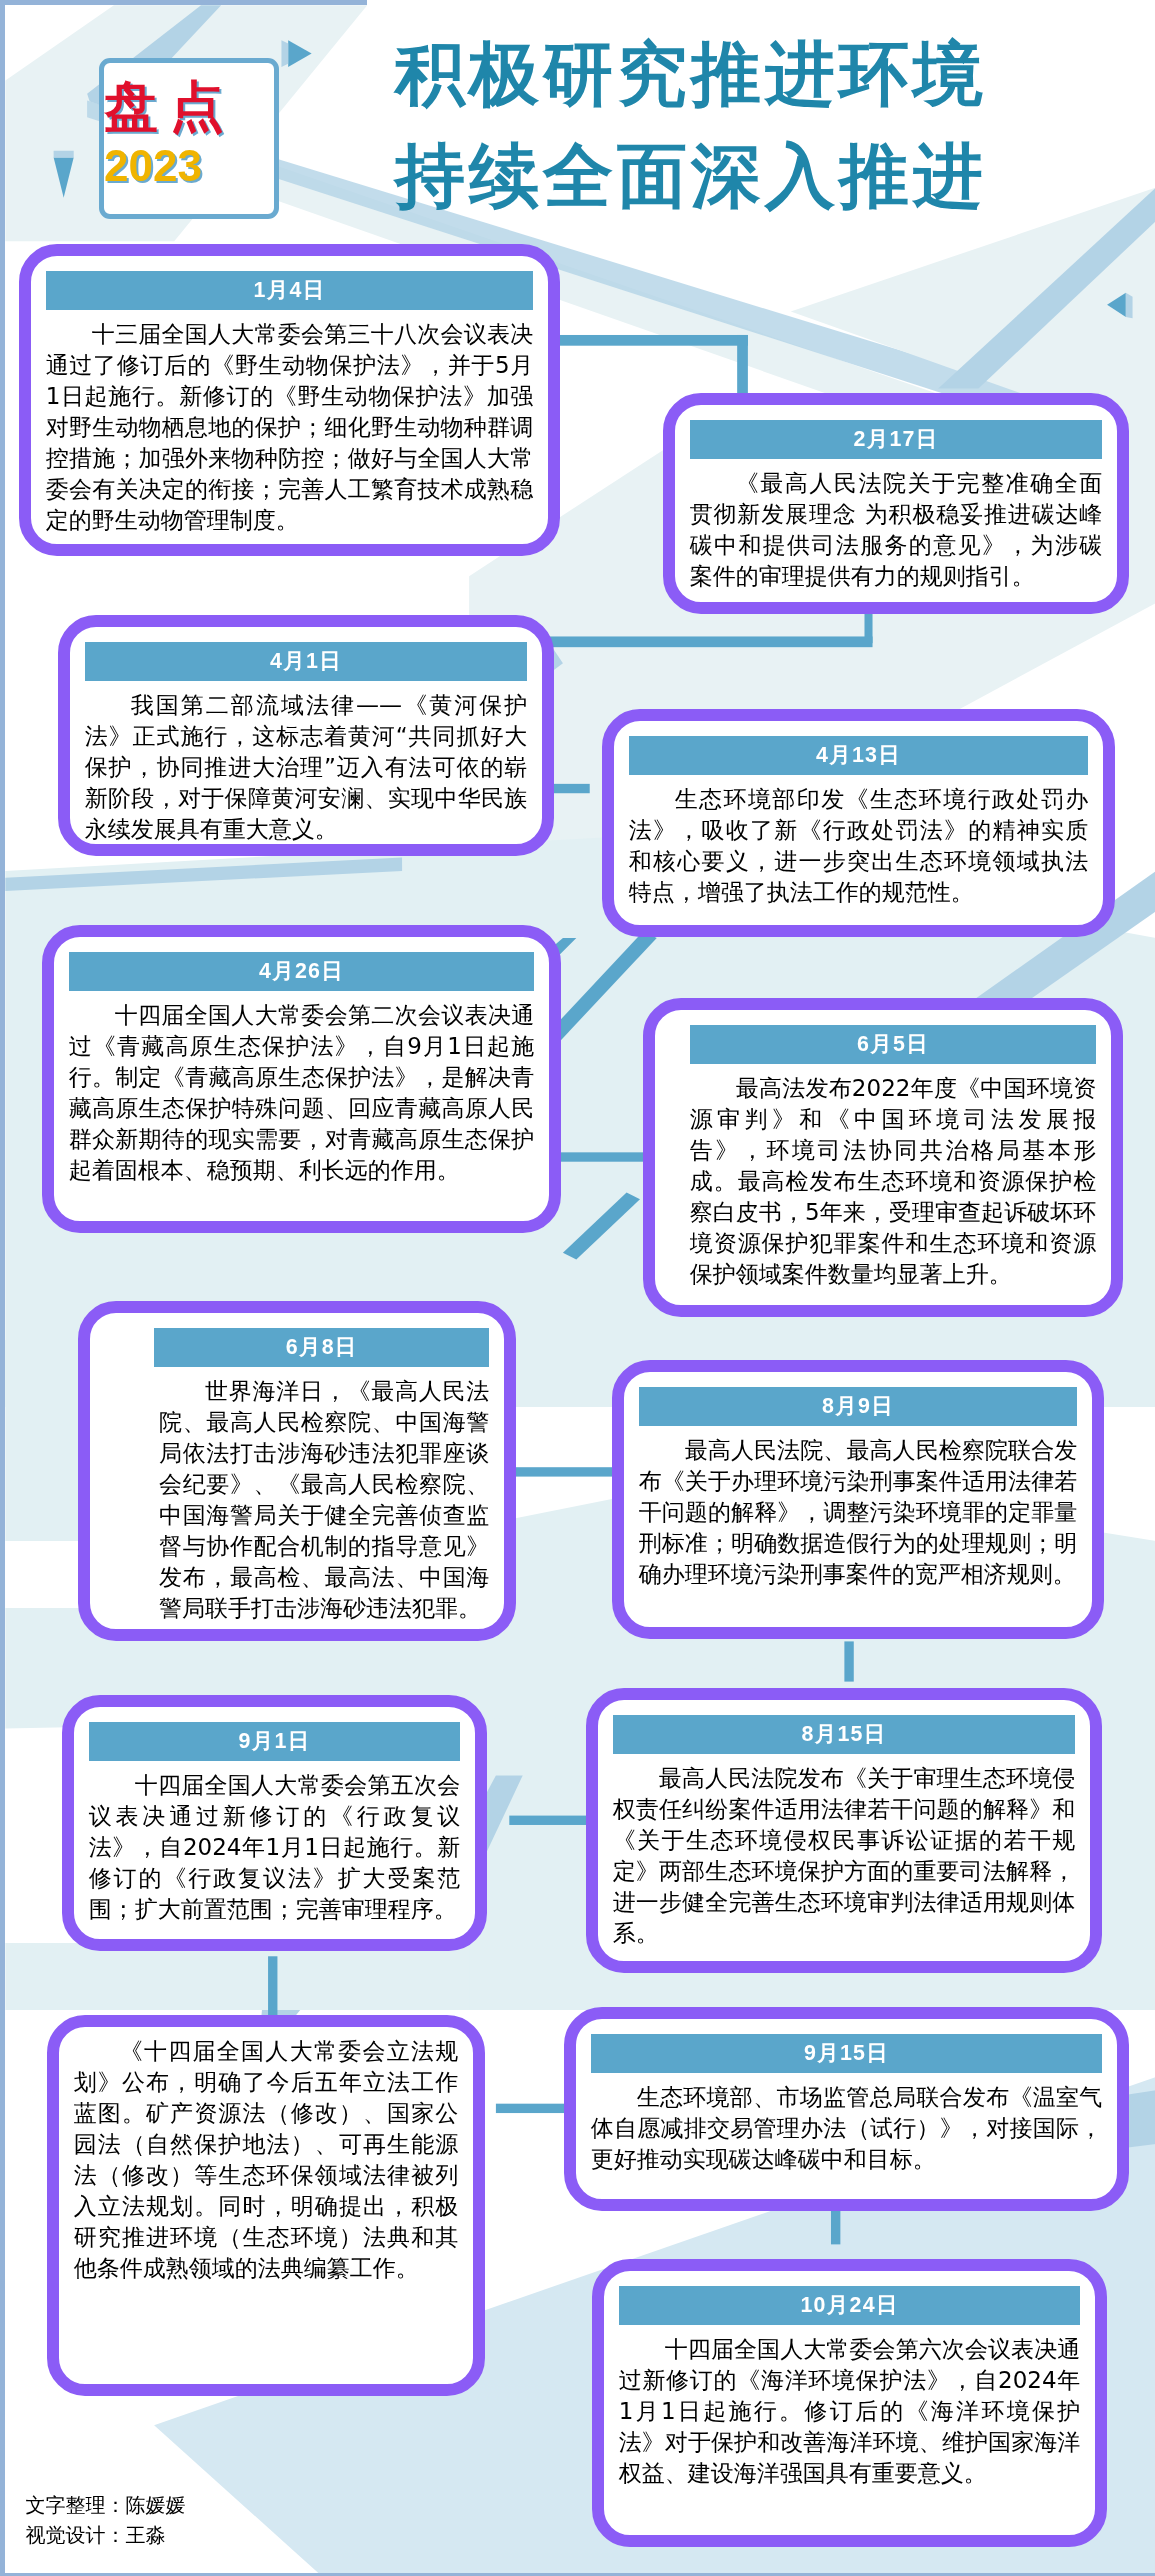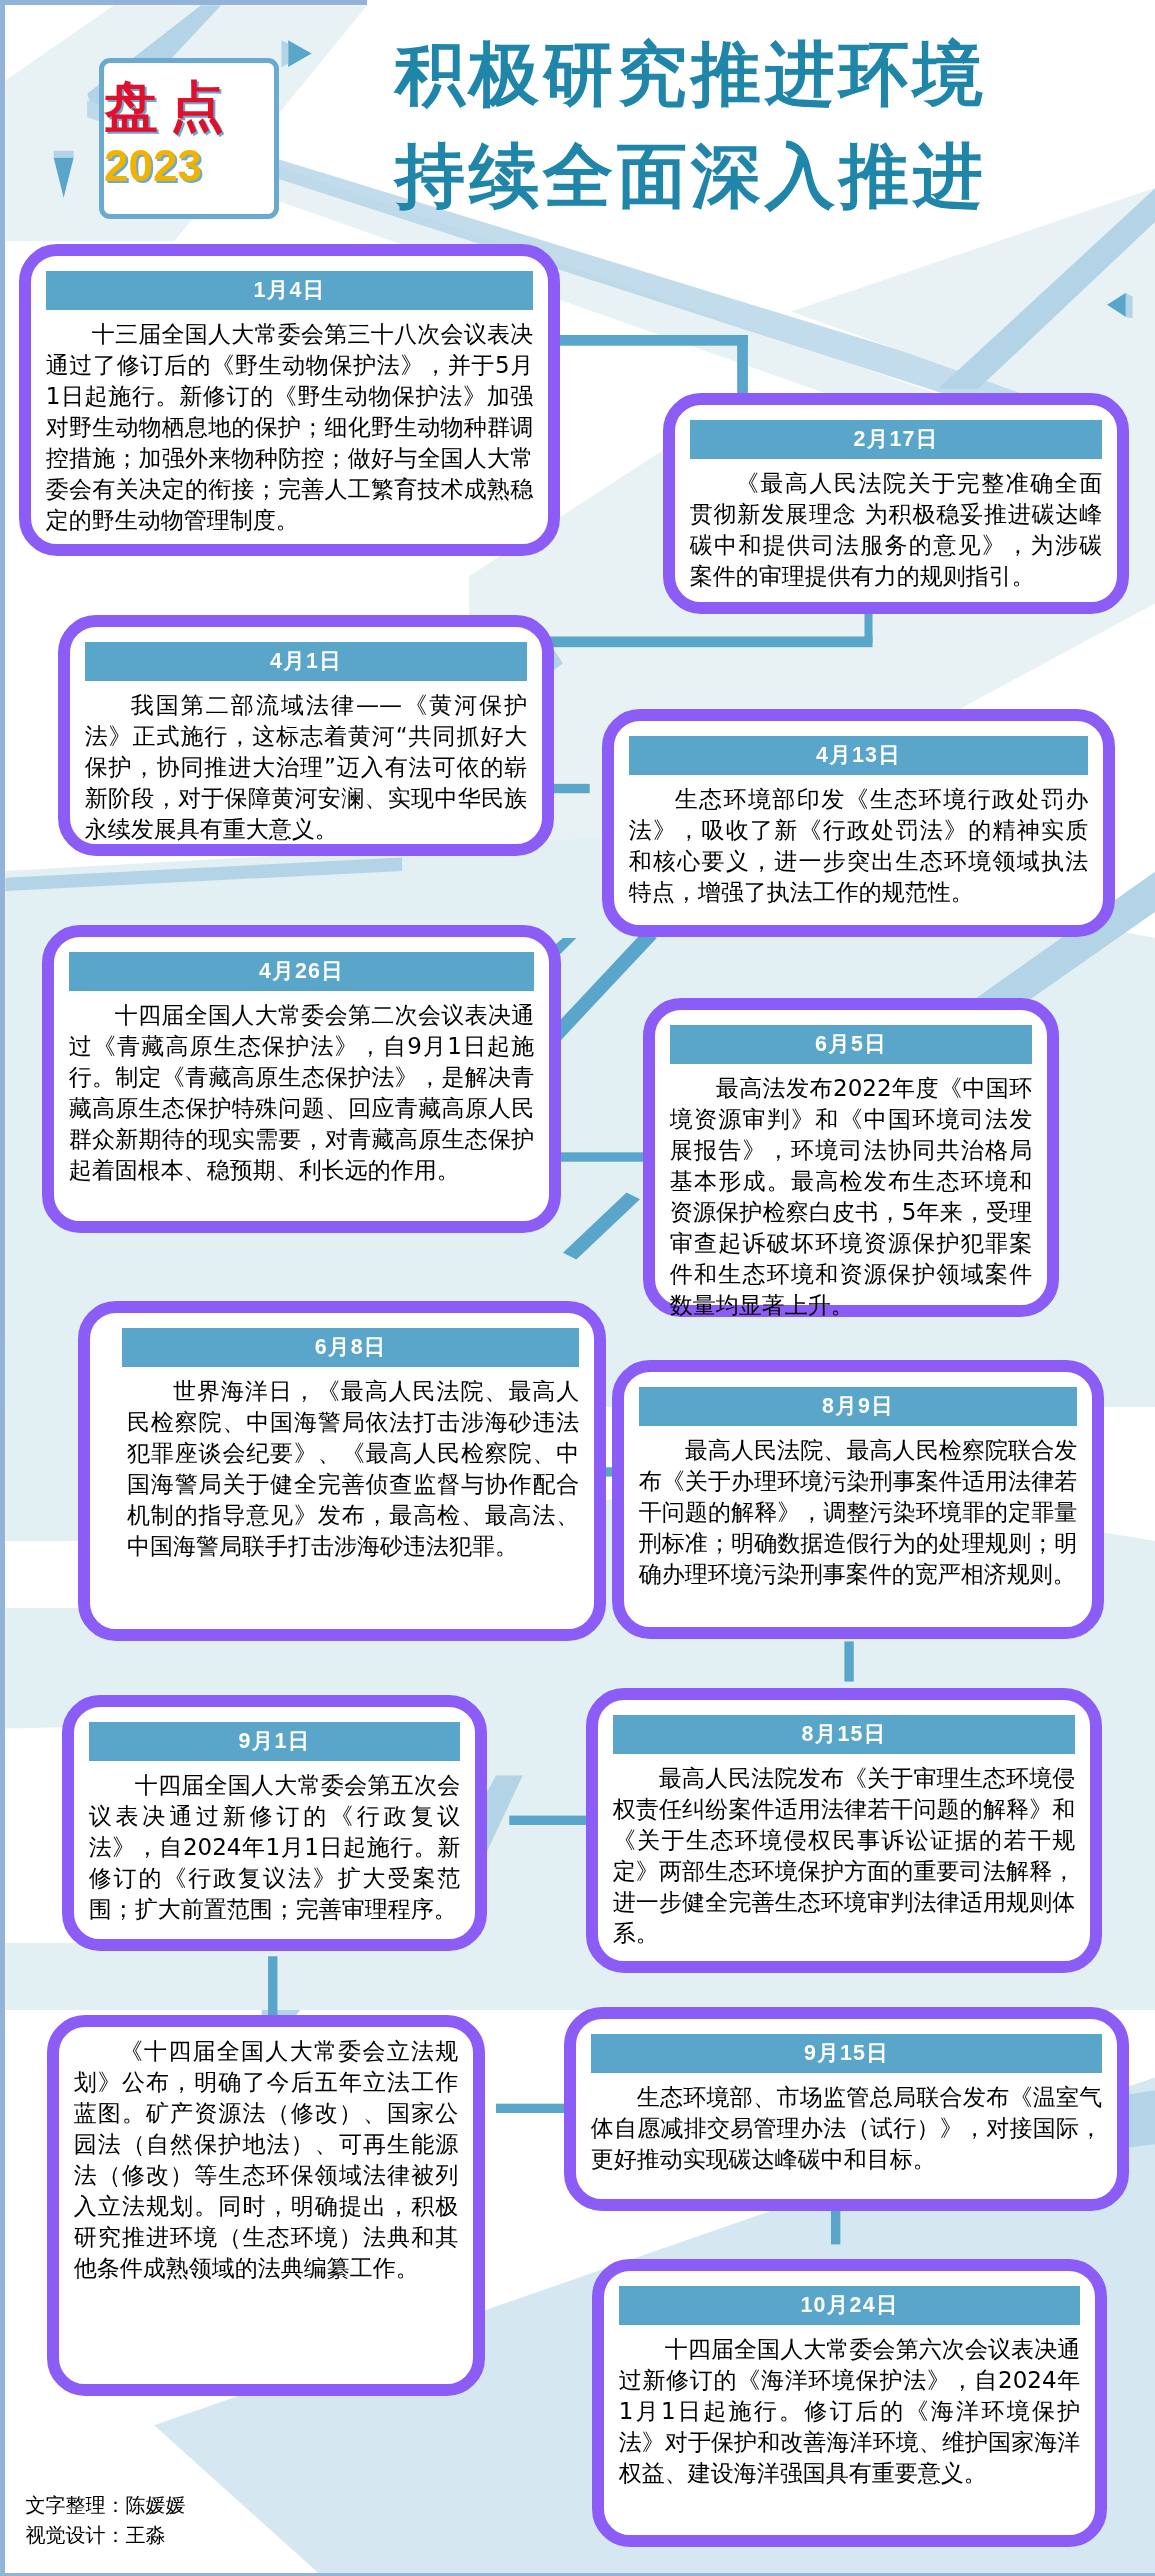--- a/index.html
+++ b/index.html
@@ -132,26 +132,26 @@
 <div class="card" style="left:602px; top:709px; width:513px; height:228px;">
   <div class="date">4月13日</div>
   <div class="body">生态环境部印发《生态环境行政处罚办法》，吸收了新《行政处罚法》的精神实质和核心要义，进一步突出生态环境领域执法特点，增强了执法工作的规范性。</div>
 </div>
 
 <div class="card" style="left:42px; top:925px; width:519px; height:308px;">
   <div class="date">4月26日</div>
   <div class="body">十四届全国人大常委会第二次会议表决通过《青藏高原生态保护法》，自9月1日起施行。制定《青藏高原生态保护法》，是解决青藏高原生态保护特殊问题、回应青藏高原人民群众新期待的现实需要，对青藏高原生态保护起着固根本、稳预期、利长远的作用。</div>
 </div>
 
-<div class="card" style="left:643px; top:998px; width:416px; height:319px;">
+<div class="card" style="left:643px; top:998px; width:480px; height:319px;padding-left:20px;">
   <div class="date">6月5日</div>
   <div class="body">最高法发布2022年度《中国环境资源审判》和《中国环境司法发展报告》，环境司法协同共治格局基本形成。最高检发布生态环境和资源保护检察白皮书，5年来，受理审查起诉破坏环境资源保护犯罪案件和生态环境和资源保护领域案件数量均显著上升。</div>
 </div>
 
-<div class="card" style="left:78px; top:1301px; width:528px; height:340px;">
+<div class="card" style="left:78px; top:1301px; width:438px; height:340px;padding-left:32px;">
   <div class="date" style="margin-left:32px;">6月8日</div>
   <div class="body" style="margin-left:37px;">世界海洋日，《最高人民法院、最高人民检察院、中国海警局依法打击涉海砂违法犯罪座谈会纪要》、《最高人民检察院、中国海警局关于健全完善侦查监督与协作配合机制的指导意见》发布，最高检、最高法、中国海警局联手打击涉海砂违法犯罪。</div>
 </div>
 
 <div class="card" style="left:612px; top:1360px; width:492px; height:279px;">
   <div class="date">8月9日</div>
   <div class="body">最高人民法院、最高人民检察院联合发布《关于办理环境污染刑事案件适用法律若干问题的解释》，调整污染环境罪的定罪量刑标准；明确数据造假行为的处理规则；明确办理环境污染刑事案件的宽严相济规则。</div>
 </div>
 
 <div class="card" style="left:62px; top:1695px; width:425px; height:256px;">

